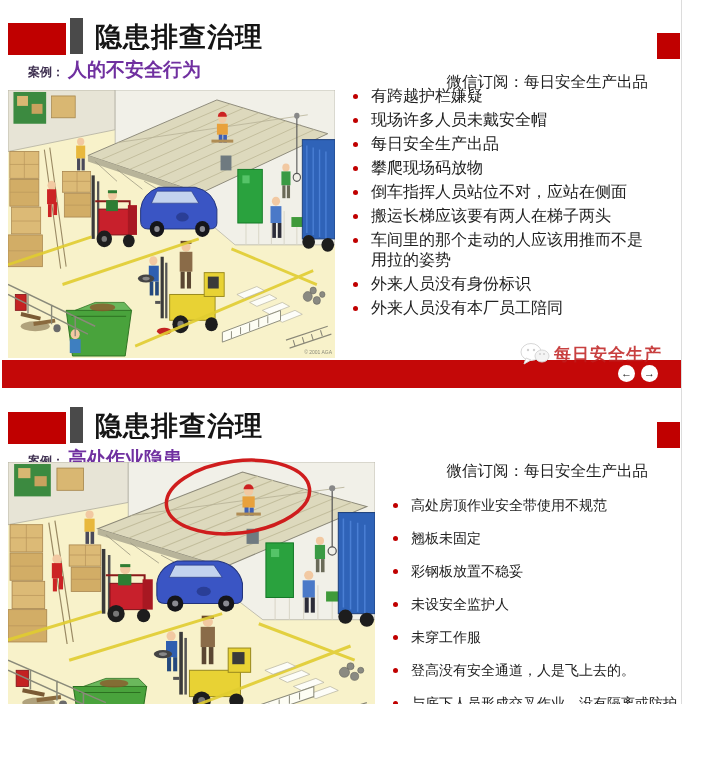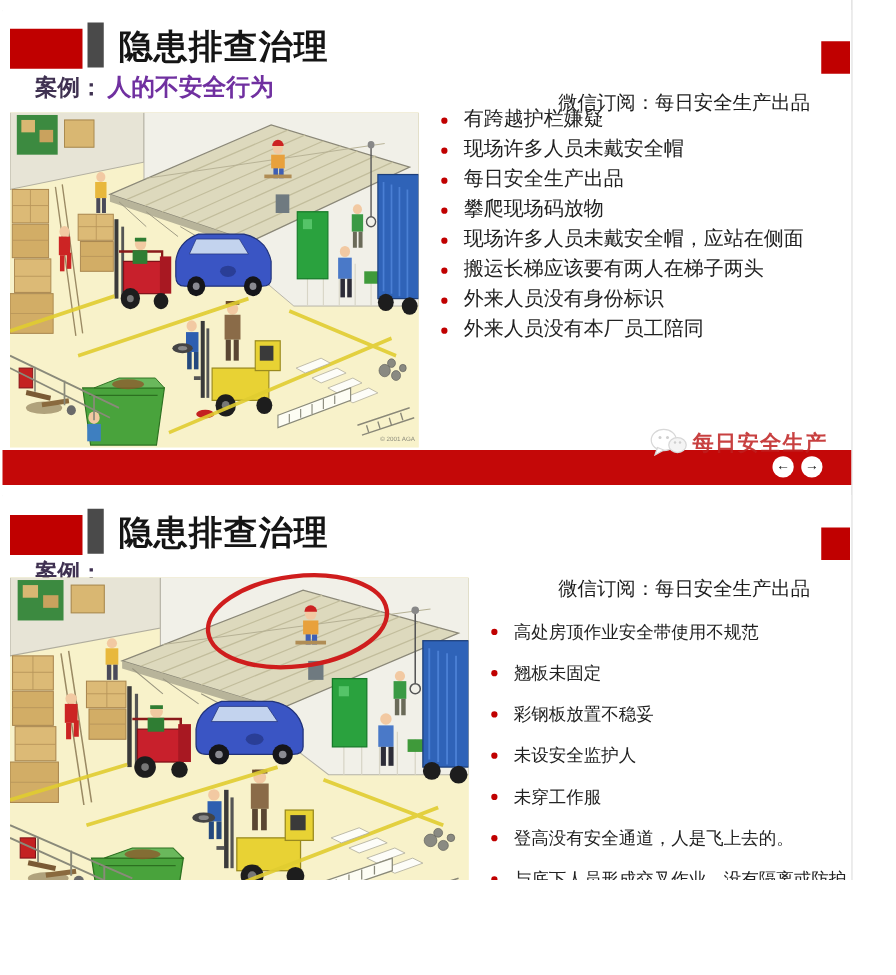--- a/index.html
+++ b/index.html
@@ -6,21 +6,21 @@
   .page{position:relative;width:717px;height:704px;background:#ffffff;overflow:hidden;
         font-family:"Liberation Sans","DejaVu Sans",sans-serif;}
   .vline{position:absolute;left:681px;top:0;width:1px;height:780px;background:#dcdcdc;}
   .slide{position:absolute;left:2px;width:679px;background:#fff;}
   .slide-border{position:absolute;left:2px;width:679px;height:1px;background:#ececec;}
   .redblock{position:absolute;background:#c00000;}
   .graybar{position:absolute;background:#4a4a4a;}
   .title{position:absolute;font-size:27px;font-weight:700;color:#151515;letter-spacing:1px;white-space:nowrap;}
   .subscription{position:absolute;font-size:15.5px;color:#1c1c1c;text-align:right;white-space:nowrap;margin-top:40px;}
   .caseline{position:absolute;display:flex;align-items:baseline;white-space:nowrap;}
-  .caselabel{font-size:18px;font-weight:700;color:#3f3151;}
+  .caselabel{font-size:12px;font-weight:700;color:#3f3151;}
   .casetitle{font-size:19px;font-weight:700;color:#7030a0;margin-left:4px;font-family:Liberation Serif, serif;}
   .illus{position:absolute;overflow:hidden;background:#f8f2ca;}
   .illus svg.scene-use{display:block;width:100%;height:100%;}
   .credit{position:absolute;right:3px;bottom:3px;font-size:5px;color:#8a8a7a;}
   .bullets{position:absolute;list-style:none;margin:0;padding:0;}
   .bullets li{display:flex;align-items:flex-start;}
   .dot{flex:none;width:5px;height:5px;border-radius:50%;background:#c00000;margin:8px 13px 0 8px;}
   .btxt{flex:1;color:#222;}
   .b1 li{font-size:16px;line-height:20px;margin-bottom:4px;}
   .b2 li{font-size:14px;line-height:20px;margin-bottom:13px;}
@@ -232,25 +232,29 @@
         <li>
         <span class="dot"></span>
         <span class="btxt">每日安全生产出品</span>
       </li>
         <li>
         <span class="dot"></span>
         <span class="btxt">攀爬现场码放物</span>
       </li>
         <li>
         <span class="dot"></span>
-        <span class="btxt">现场许多人员未戴安全帽，应站在侧面</span>
+        <span class="btxt">倒车指挥人员站位不对，应站在侧面</span>
       </li>
         <li>
         <span class="dot"></span>
         <span class="btxt">搬运长梯应该要有两人在梯子两头</span>
+      </li>
+        <li>
+        <span class="dot"></span>
+        <span class="btxt">车间里的那个走动的人应该用推而不是用拉的姿势</span>
       </li>
         <li>
         <span class="dot"></span>
         <span class="btxt">外来人员没有身份标识</span>
       </li>
         <li>
         <span class="dot"></span>
         <span class="btxt">外来人员没有本厂员工陪同</span>
       </li>
       </ul>
@@ -280,20 +284,21 @@
 
   <div class="slide" style="top:396px;height:381px;">
     <div class="redblock" style="left:6px;top:16px;width:58px;height:32px;"></div>
     <div class="graybar" style="left:68px;top:11px;width:13px;height:36px;"></div>
     <div class="title" style="left:93px;top:12px;">隐患排查治理</div>
     <div class="subscription" style="left:428px;top:25px;width:218px;">微信订阅：每日安全生产出品</div>
     <div class="redblock" style="left:655px;top:26px;width:23px;height:26px;"></div>
 
     <div class="caseline" style="left:26px;top:50px;">
       <span class="caselabel">案例：</span>
+      <span class="casetitle">高处作业隐患</span>
     </div>
 
     <div class="illus" style="left:6px;top:66px;width:367px;height:273px;">
       <svg class="scene-use">
           <use href="#scene"></use>
         </svg>
       <div class="credit">© 2001 AGA</div>
     </div>
 
     <svg class="ellipseOverlay" style="left:158px;top:59px;" width="156" height="84" viewBox="0 0 156 84">

